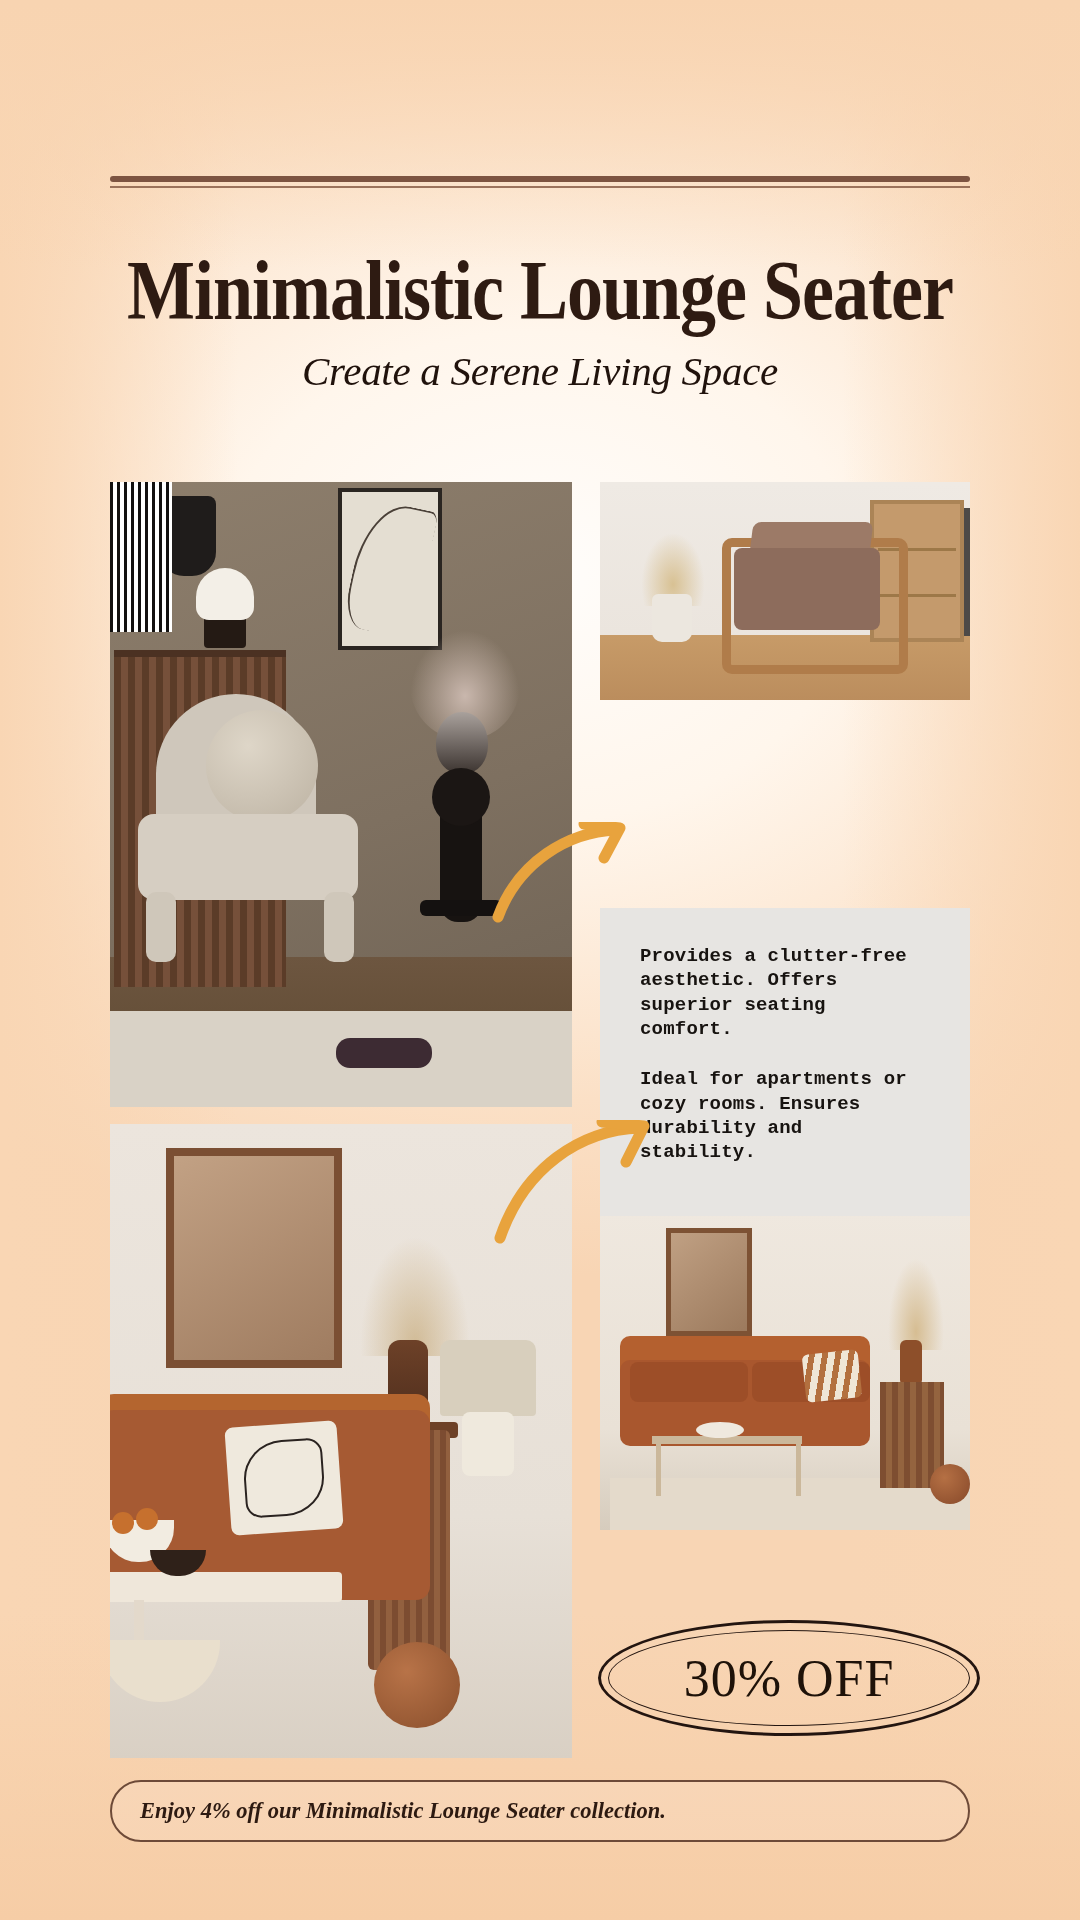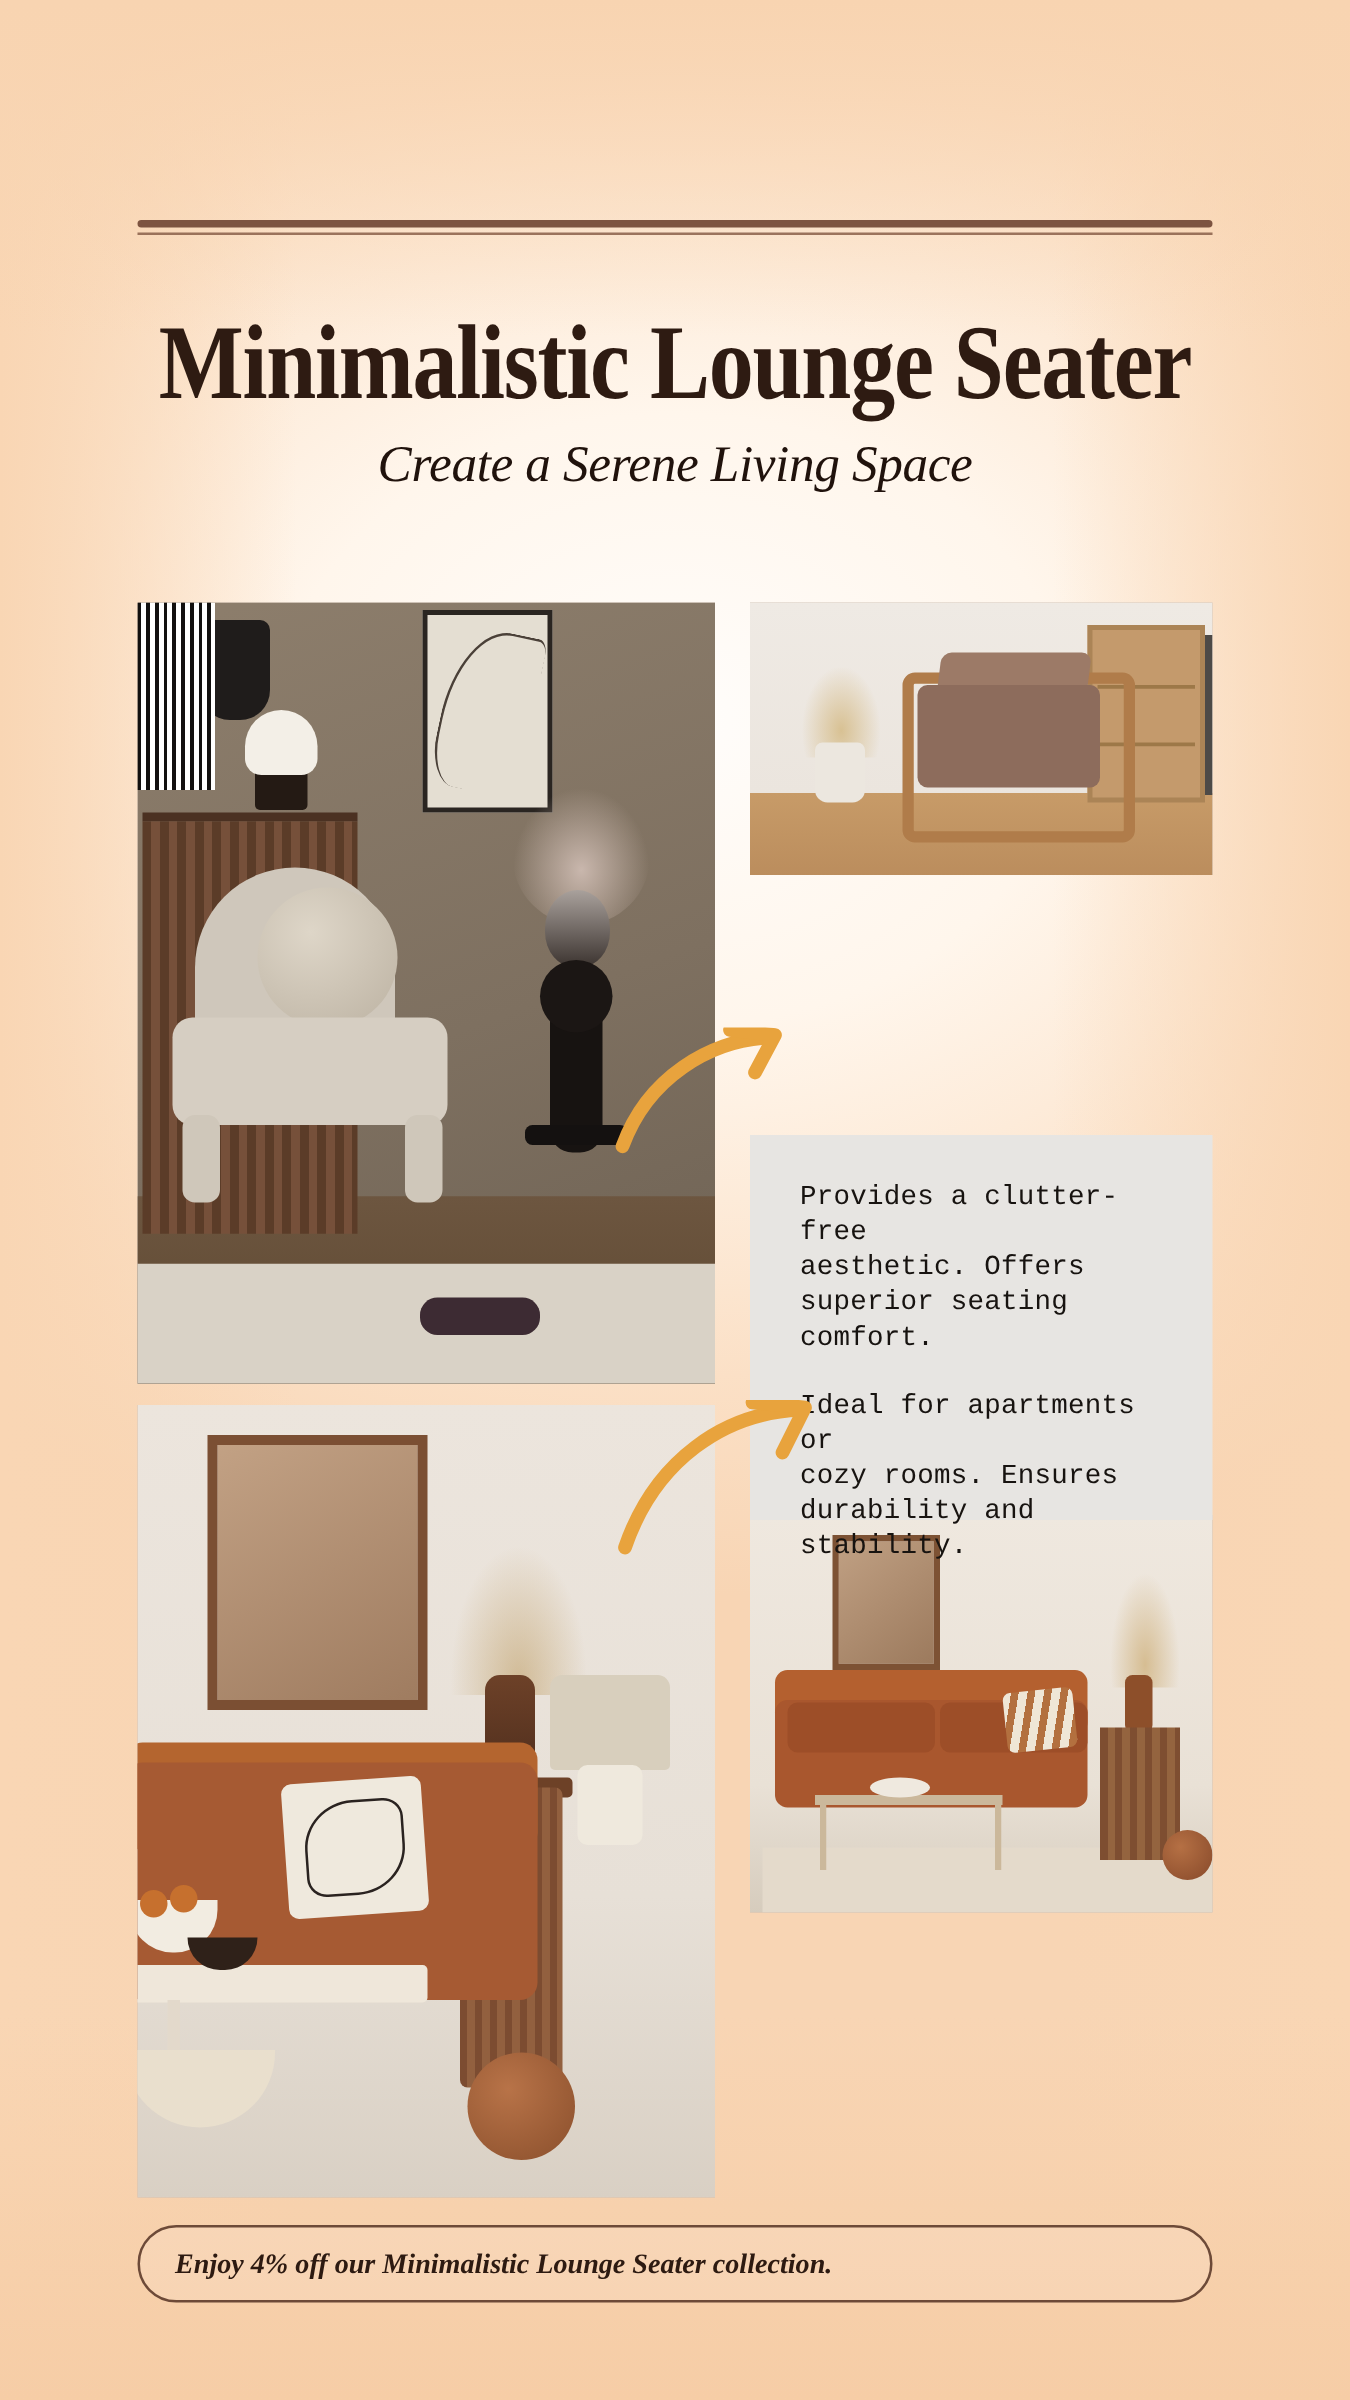--- a/index.html
+++ b/index.html
@@ -243,26 +243,27 @@
     top: 908px;
     width: 370px;
     height: 308px;
     background: #e7e5e2;
     z-index: 5;
     padding: 36px 32px 0 40px;
     box-sizing: border-box;
   }
   .body-copy {
     font-family: "Liberation Mono", monospace;
-    font-size: 22px;
+    font-size: 19px;
     line-height: 1.28;
     color: #171310;
     letter-spacing: .2px;
     white-space: pre-wrap;
     margin: 0;
+    font-weight: bold;
   }
   .body-copy + .body-copy { margin-top: 26px; }
 
   
   .arrow { position: absolute; z-index: 6; }
   .arrow-1 { left: 488px; top: 822px; width: 140px; height: 110px; }
   .arrow-2 { left: 490px; top: 1120px; width: 160px; height: 130px; }
 
   
   .badge {
@@ -453,18 +454,22 @@
     <p class="body-copy">Provides a clutter-free
 aesthetic. Offers
 superior seating
 comfort.</p>
     <p class="body-copy">Ideal for apartments or
 cozy rooms. Ensures
 durability and
 stability.</p>
   </div>
 
+  <div class="badge">
+    <div class="badge-inner"></div>
+    <div class="badge-text">30% OFF</div>
+  </div>
 
   <div class="cta">
     <div class="cta-text">Enjoy 4% off our Minimalistic Lounge Seater collection.</div>
   </div>
 
 </div>
 
 </body></html>

